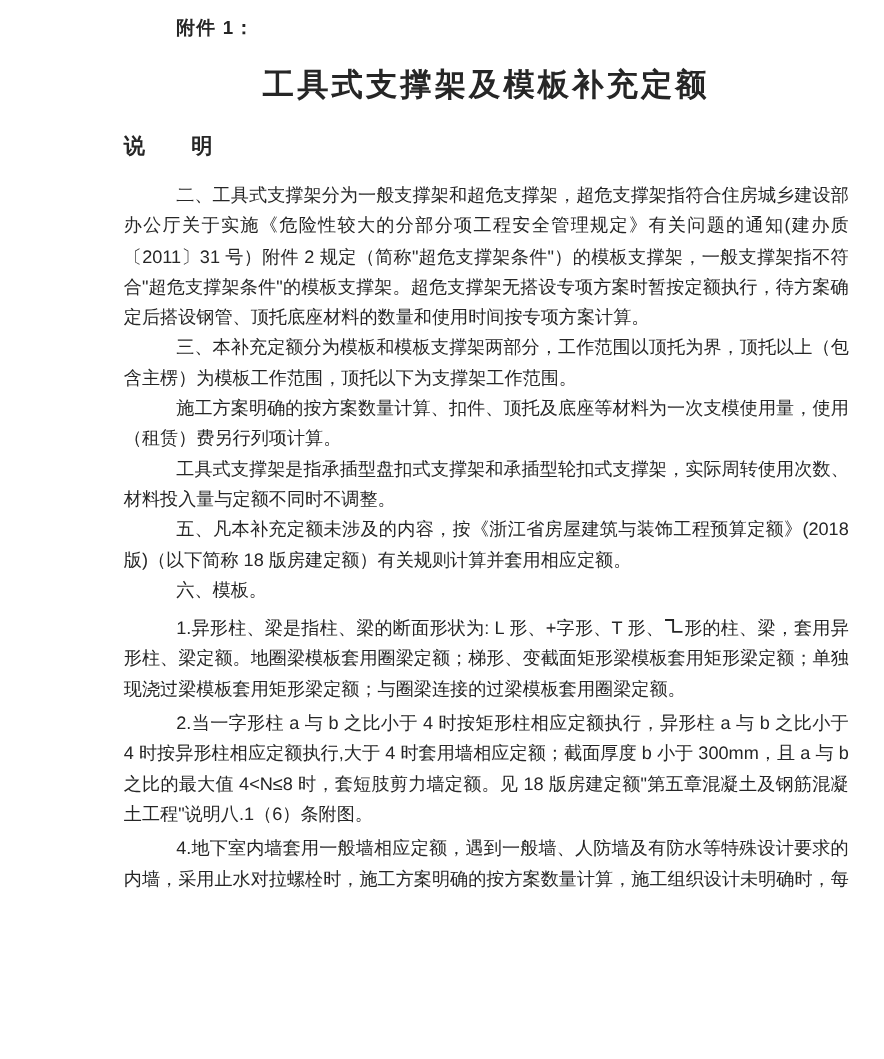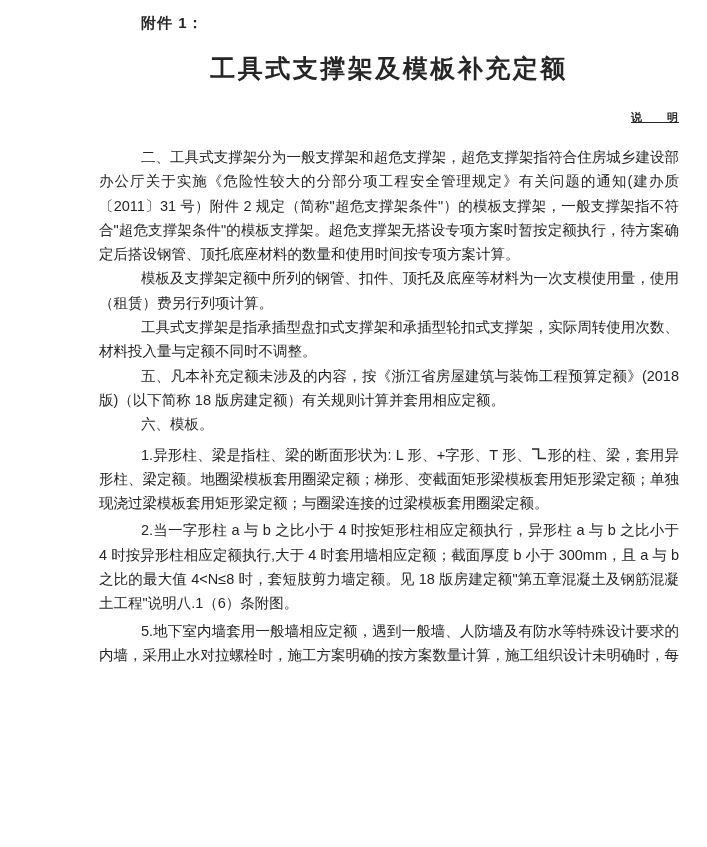--- a/index.html
+++ b/index.html
@@ -32,26 +32,25 @@
   .doc-title {
     margin: 22px 0 0 0;
     text-align: center;
     font-size: 25px;
     font-weight: bold;
     letter-spacing: 2.5px;
     line-height: 26px;
   }
   .section-heading {
     margin: 25px 0 0 0;
-    text-align: right;
-    font-size: 11px;
+    text-align: left;
+    font-size: 17px;
     font-weight: bold;
     letter-spacing: 1px;
     line-height: 22px;
-    text-decoration: underline;
   }
   .doc-body {
     margin-top: 17px;
     font-size: 14.5px;
     line-height: 24.3px;
     text-align: justify;
   }
   .doc-body p {
     margin: 0;
     text-indent: 42px;
@@ -76,33 +75,34 @@
 
     <h1 class="doc-title">工具式支撑架及模板补充定额</h1>
 
     <h2 class="section-heading">说　　明</h2>
 
     <div class="doc-body">
 
 
       <p class="gap-sm">二、工具式支撑架分为一般支撑架和超危支撑架，超危支撑架指符合住房城乡建设部办公厅关于实施《危险性较大的分部分项工程安全管理规定》有关问题的通知(建办质〔2011〕31 号）附件 2 规定（简称"超危支撑架条件"）的模板支撑架，一般支撑架指不符合"超危支撑架条件"的模板支撑架。超危支撑架无搭设专项方案时暂按定额执行，待方案确定后搭设钢管、顶托底座材料的数量和使用时间按专项方案计算。</p>
 
+      <p>三、本补充定额分为模板和模板支撑架两部分，工作范围以顶托为界，顶托以上（包含主楞）为模板工作范围，顶托以下为支撑架工作范围。</p>
 
 
-      <p>模板及支撑架定额中所列的钢管、扣件、顶托及底座等材料为一次支模使用量，使用（租赁）费另行列项计算。</p>
+      <p>施工方案明确的按方案数量计算、扣件、顶托及底座等材料为一次支模使用量，使用（租赁）费另行列项计算。</p>
 
       <p>工具式支撑架是指承插型盘扣式支撑架和承插型轮扣式支撑架，实际周转使用次数、材料投入量与定额不同时不调整。</p>
 
       <p>五、凡本补充定额未涉及的内容，按《浙江省房屋建筑与装饰工程预算定额》(2018 版)（以下简称 18 版房建定额）有关规则计算并套用相应定额。</p>
 
       <p>六、模板。</p>
 
       <p class="gap-md"><span>1.异形柱、梁是指柱、梁的断面形状为: L 形、+字形、T 形、</span><span class="shape-icon"><svg width="16" height="17" viewBox="0 0 16 17" xmlns="http://www.w3.org/2000/svg">
               <polyline points="1,4 7.5,4 7.5,13.5 15,13.5" fill="none" stroke="#262626" stroke-width="1.5"></polyline>
             </svg></span><span>形的柱、梁，套用异形柱、梁定额。地圈梁模板套用圈梁定额；梯形、变截面矩形梁模板套用矩形梁定额；单独现浇过梁模板套用矩形梁定额；与圈梁连接的过梁模板套用圈梁定额。</span></p>
 
       <p class="gap-sm">2.当一字形柱 a 与 b 之比小于 4 时按矩形柱相应定额执行，异形柱 a 与 b 之比小于 4 时按异形柱相应定额执行,大于 4 时套用墙相应定额；截面厚度 b 小于 300mm，且 a 与 b 之比的最大值 4&lt;N≤8 时，套短肢剪力墙定额。见 18 版房建定额"第五章混凝土及钢筋混凝土工程"说明八.1（6）条附图。</p>
 
-      <p class="gap-sm">5.地下室内墙套用一般墙相应定额，遇到一般墙、人防墙及有防水等特殊设计要求的内墙，采用止水对拉螺栓时，施工方案明确的按方案数量计算，施工组织设计未明确时，每</p>
+      <p class="gap-sm">4.地下室内墙套用一般墙相应定额，遇到一般墙、人防墙及有防水等特殊设计要求的内墙，采用止水对拉螺栓时，施工方案明确的按方案数量计算，施工组织设计未明确时，每</p>
 
     </div>
   </div>
 </div>
 
 </body></html>

